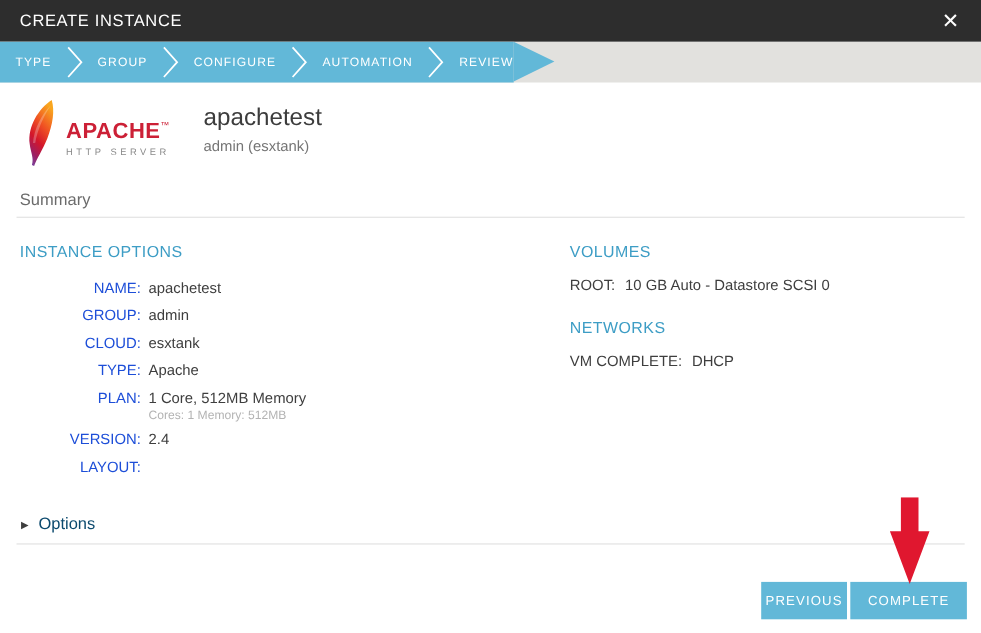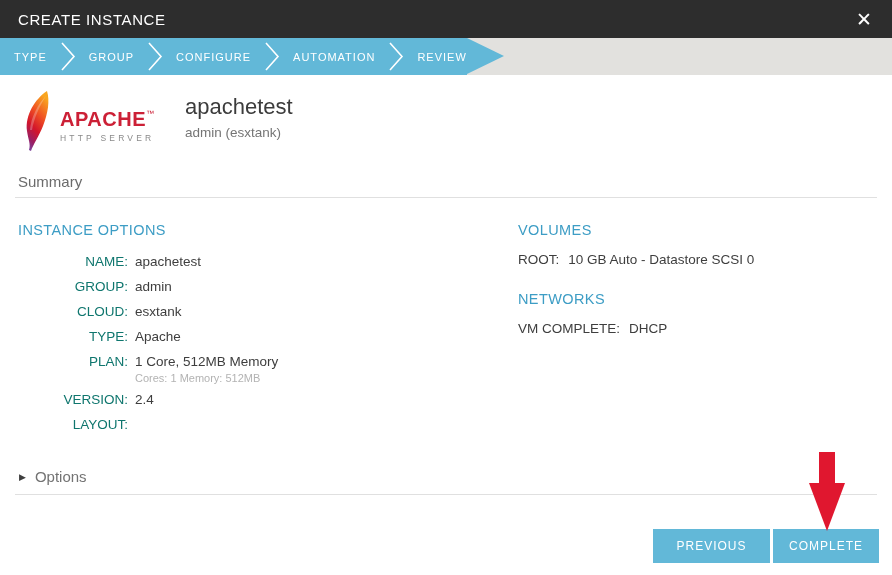--- a/index.html
+++ b/index.html
@@ -43,38 +43,38 @@
   .summary-label { font-size:15px; color:#6b6b6b; padding-left:3px; }
   .hr { border-top:1px solid #e0e0e0; margin-top:7px; }
 
   
   .columns { display:grid; grid-template-columns:500px 1fr; margin-top:24px; }
   .section-title { color:#3d9dc5; font-size:14.5px; letter-spacing:0.4px;
     padding-left:3px; }
   .kv { margin-top:15px; }
   .kv-row { display:grid; grid-template-columns:113px 1fr; column-gap:7px;
     margin-bottom:7px; }
-  .k { text-align:right; font-size:13.5px; color:#0f766e; line-height:18px; }
+  .k { text-align:right; font-size:13.5px; color:#1d4ed8; line-height:18px; }
   .v { font-size:13.5px; color:#3e3e3e; line-height:18px; }
   .v-sub { font-size:11px; color:#b3b3b3; margin-top:1px; }
   .inline-row { margin-top:14px; font-size:13.5px; padding-left:3px; }
   .inline-row .ik { margin-right:9px; }
   .net-title { margin-top:24px; }
 
   
   .options-row { margin-top:27px; display:flex; align-items:center; gap:9px;
     padding-left:4px; cursor:pointer; }
   .tri { font-size:9px; color:#3e3e3e; }
-  .options-label { font-size:15px; color:#737373; }
+  .options-label { font-size:15px; color:#0c4a6e; }
 
   
   .footer { position:absolute; right:13px; bottom:12px; display:flex; gap:3px; }
   .btn { height:34px; background:#62b8d8; color:#fff; border:none; font-size:12px;
     letter-spacing:1px; cursor:pointer; font-family:"Liberation Sans", sans-serif; }
-  .btn-previous { width:117px; }
+  .btn-previous { width:78px; }
   .btn-complete { width:106px; }
 
   
   .red-arrow { position:absolute; left:807px; top:452px; z-index:5; }
 </style>
 </head>
 <body>
 
 <div class="modal">
 

